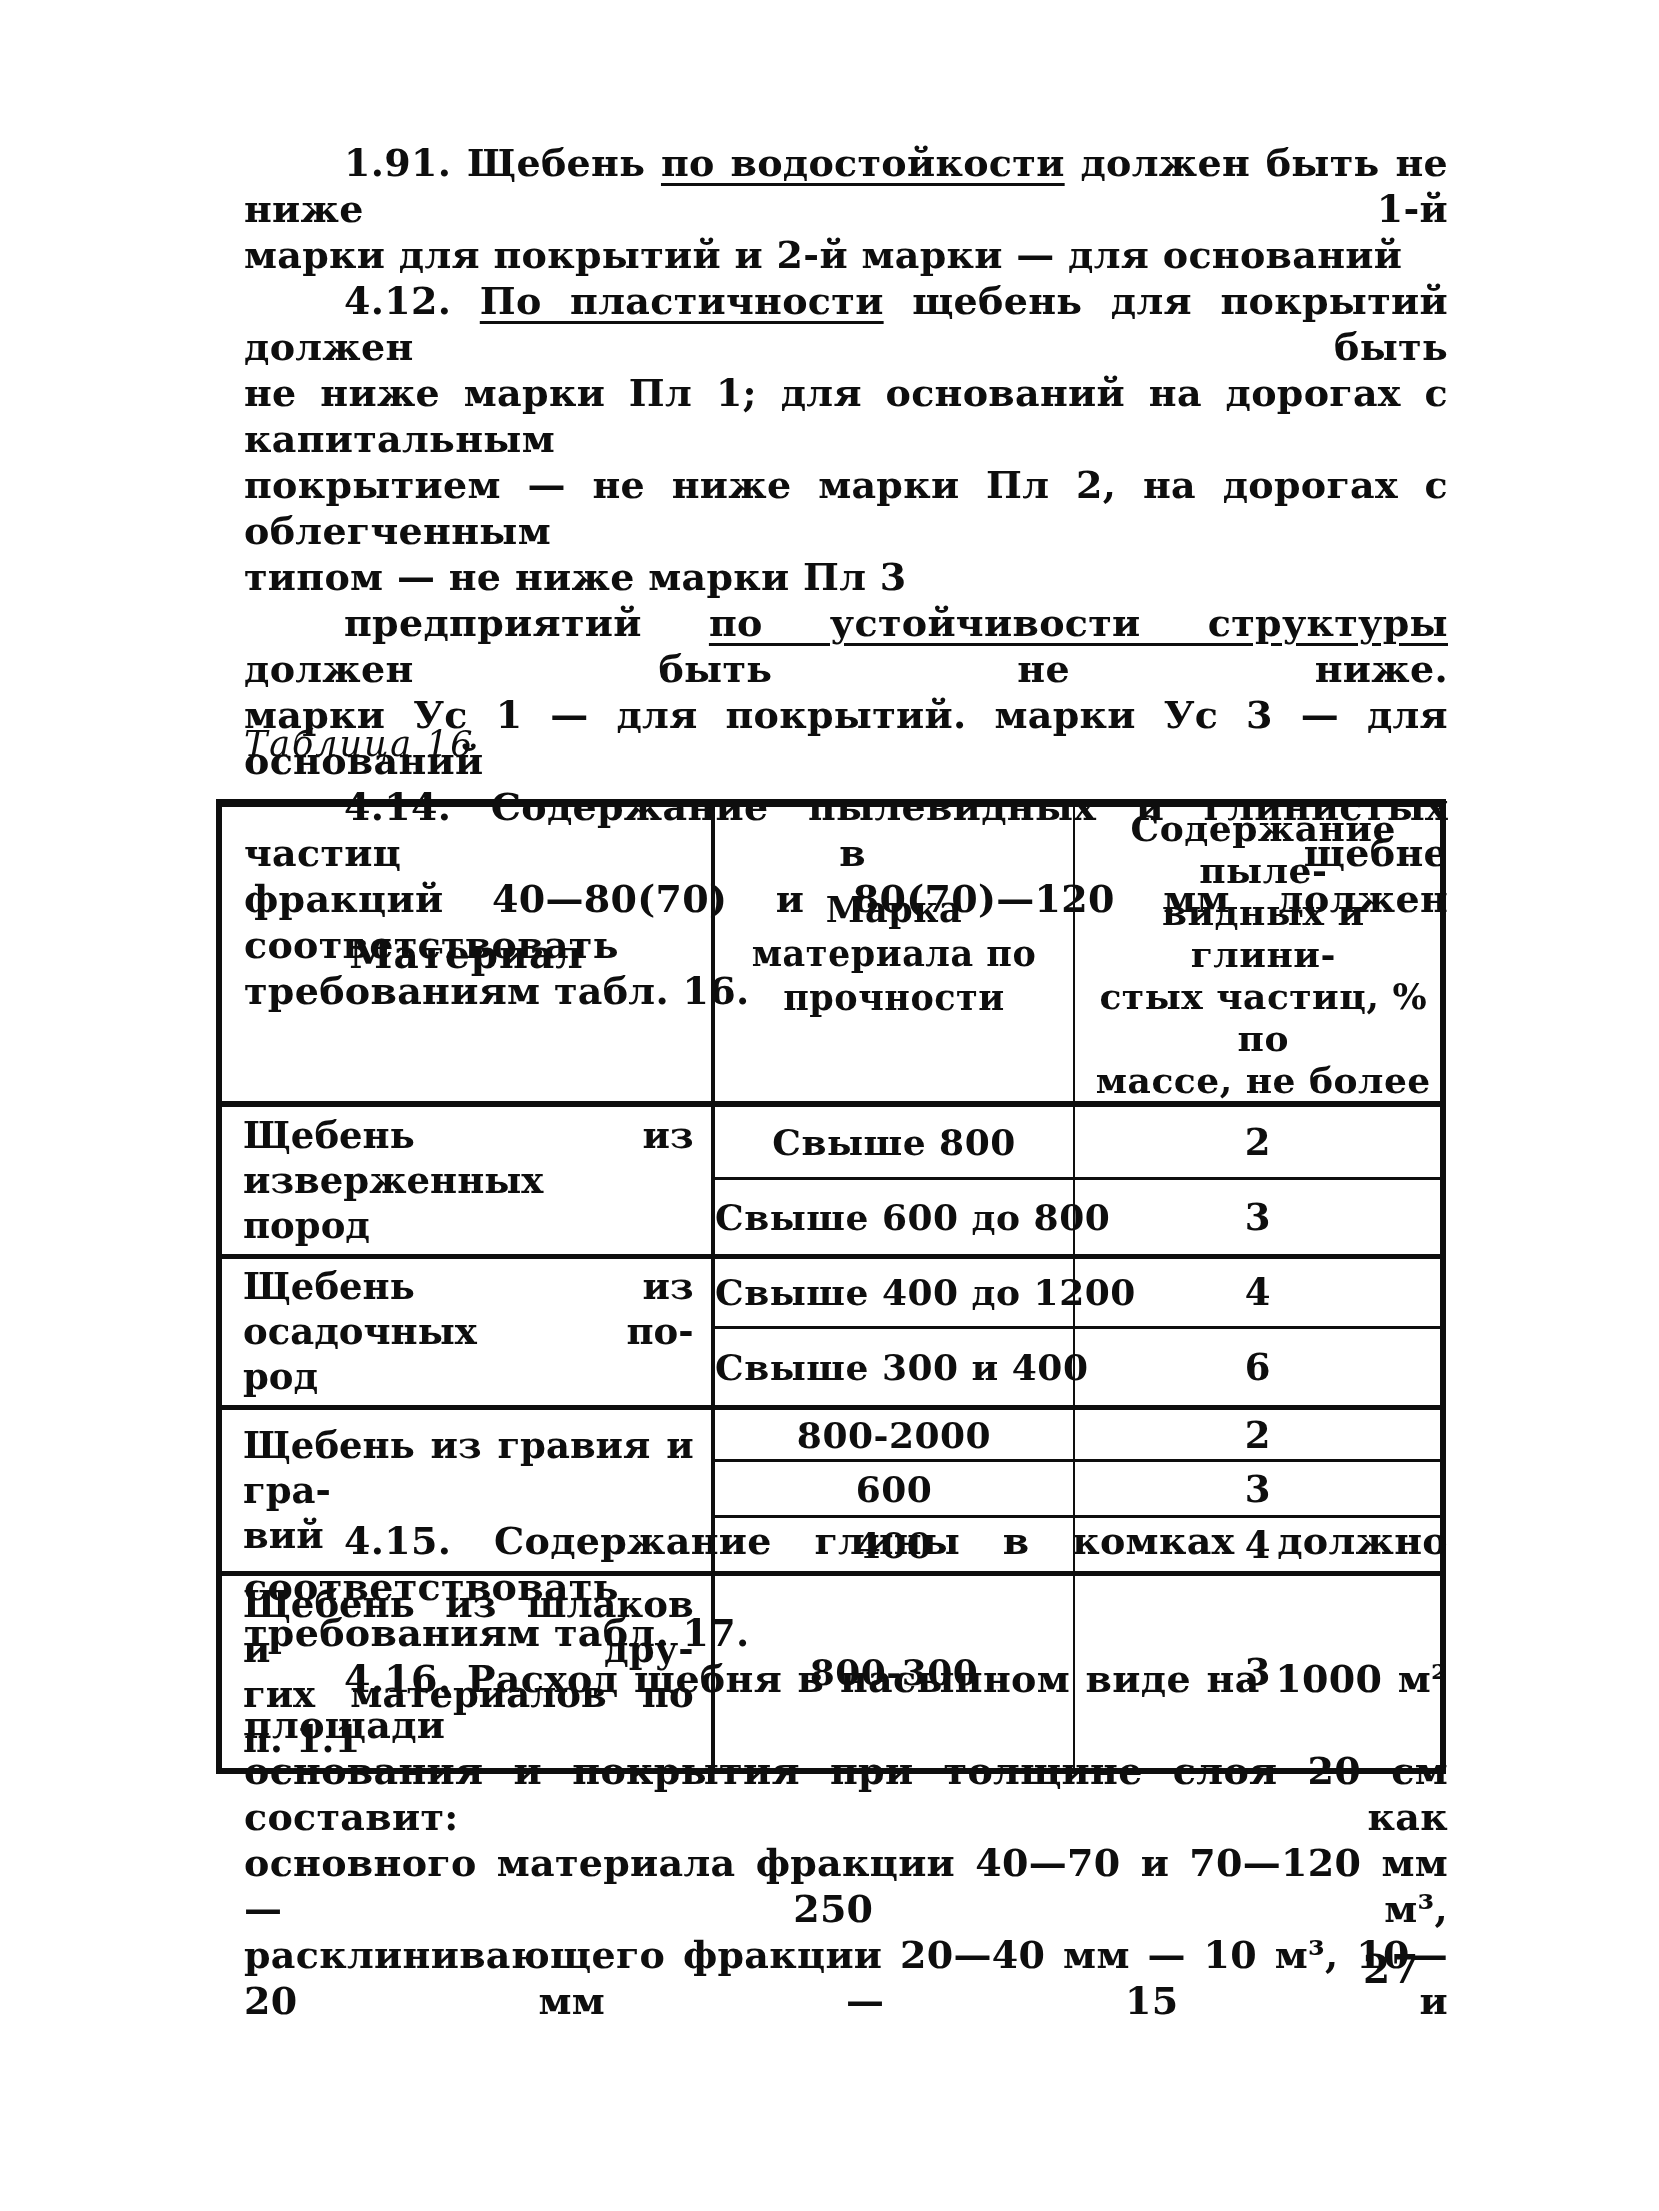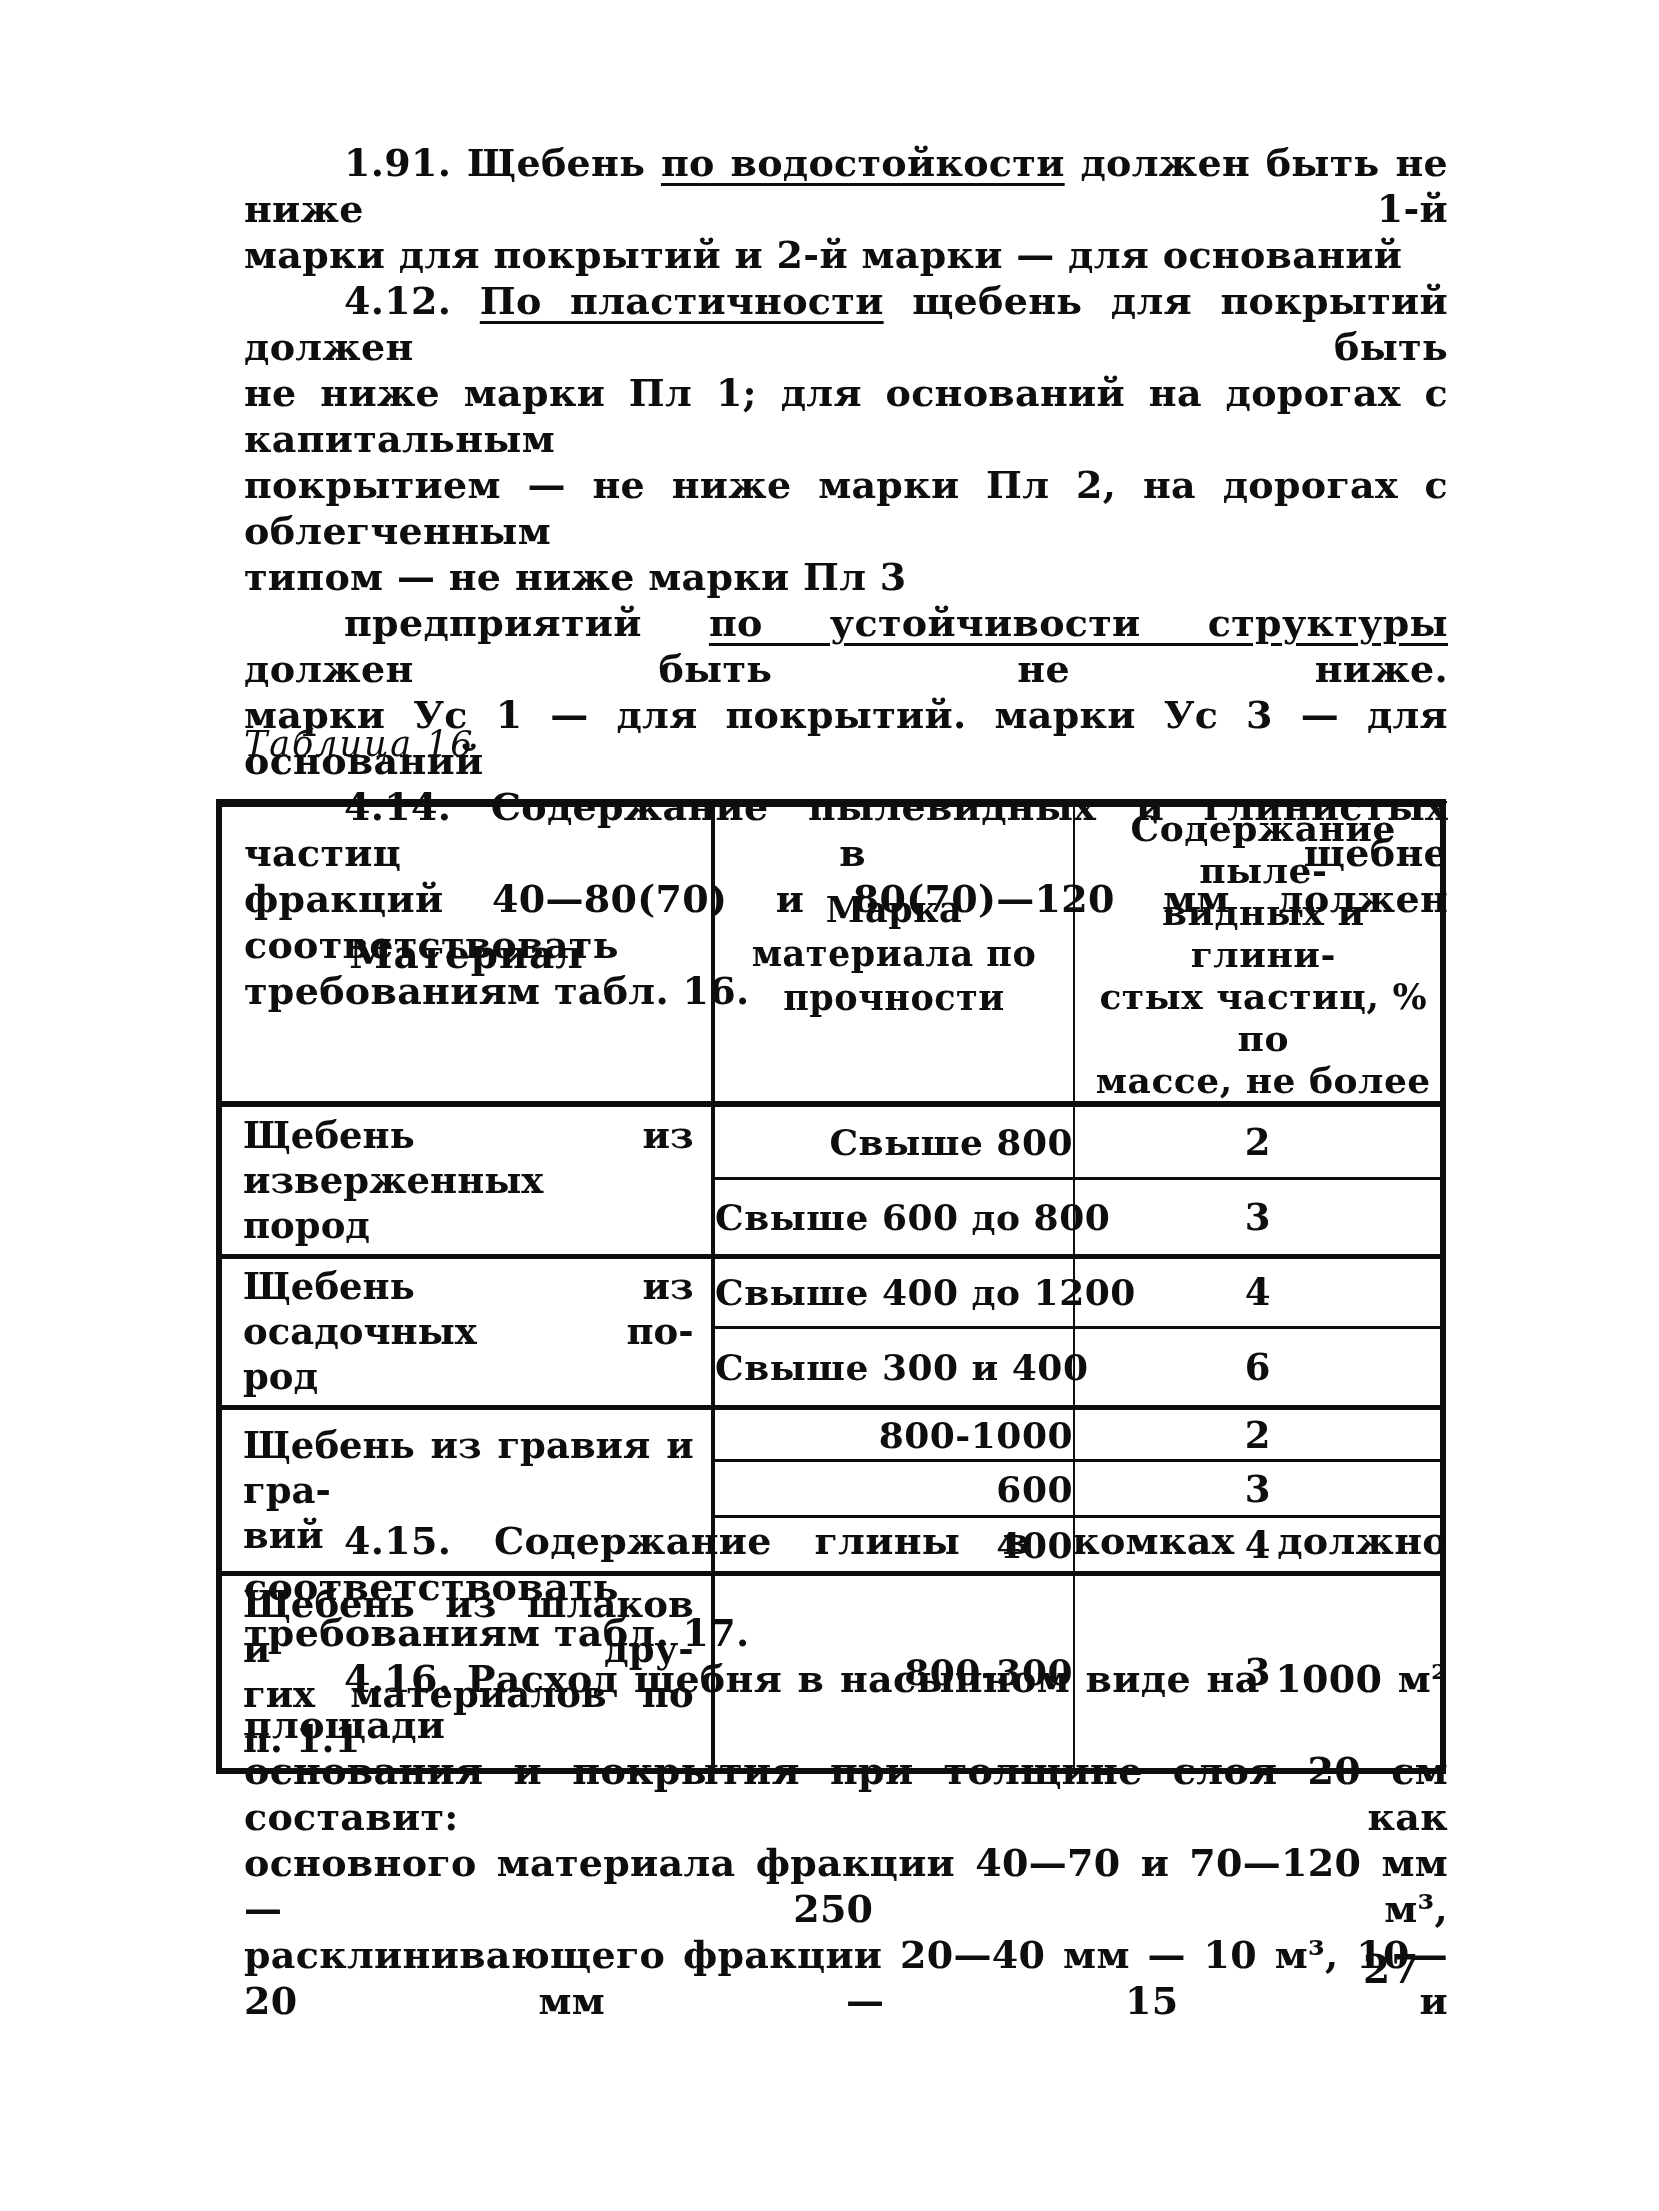--- a/index.html
+++ b/index.html
@@ -44,21 +44,21 @@
   .t16 .c1{border-right:4.8px solid var(--ink);}
   .t16 .c2{border-right:2.9px solid var(--ink);}
   .t16 th.mat-h{font-size:39px;text-align:center;letter-spacing:1px;}
   .t16 th.mark-h{font-size:35px;}
   .t16 th.mark-h .hline{text-align:center;line-height:44px;letter-spacing:0.5px;}
   .t16 th.cont-h{font-size:36px;text-align:center;padding-left:19.3px;padding-right:7.7px;}
   .t16 th.cont-h .hline{line-height:42px;letter-spacing:0.5px;}
   .t16 tbody td{border-top:3.9px solid var(--ink);vertical-align:middle;padding:0;}
   .t16 tbody tr.gstart td{border-top:5.8px solid var(--ink);}
   .t16 tbody tr.first td{border-top:0;}
-  .t16 td.mark{text-align:right;font-size:36px;letter-spacing:0.5px;white-space:nowrap;}
+  .t16 td.mark{text-align:center;font-size:36px;letter-spacing:0.5px;white-space:nowrap;}
   .t16 td.val{text-align:center;font-size:37px;}
   .t16 td.material{font-size:37px;padding:5.8px 17.4px 5.8px 21px;}
   .t16 td.material .mline{text-align:justify;text-align-last:justify;line-height:45px;}
   .t16 td.material .mline.lastm{text-align-last:auto;}
 
   .page-number{
     position:absolute;left:1363px;top:1946px;
     font-size:39px;font-weight:700;letter-spacing:1px;
   }
 </style>
@@ -135,21 +135,21 @@
         </tr>
         <tr style="height: 60px;">
           <td class="mark c2">Свыше 300 и 400</td>
           <td class="val">6</td>
         </tr>
         <tr class="gstart" style="height: 53px;">
           <td class="material c1" rowspan="3">
             <div class="mline">Щебень из гравия и гра-</div>
             <div class="mline lastm">вий</div>
           </td>
-          <td class="mark c2">800-1000</td>
+          <td class="mark c2">800-2000</td>
           <td class="val">2</td>
         </tr>
         <tr style="height: 56px;">
           <td class="mark c2">600</td>
           <td class="val">3</td>
         </tr>
         <tr style="height: 57px;">
           <td class="mark c2">400</td>
           <td class="val">4</td>
         </tr>

